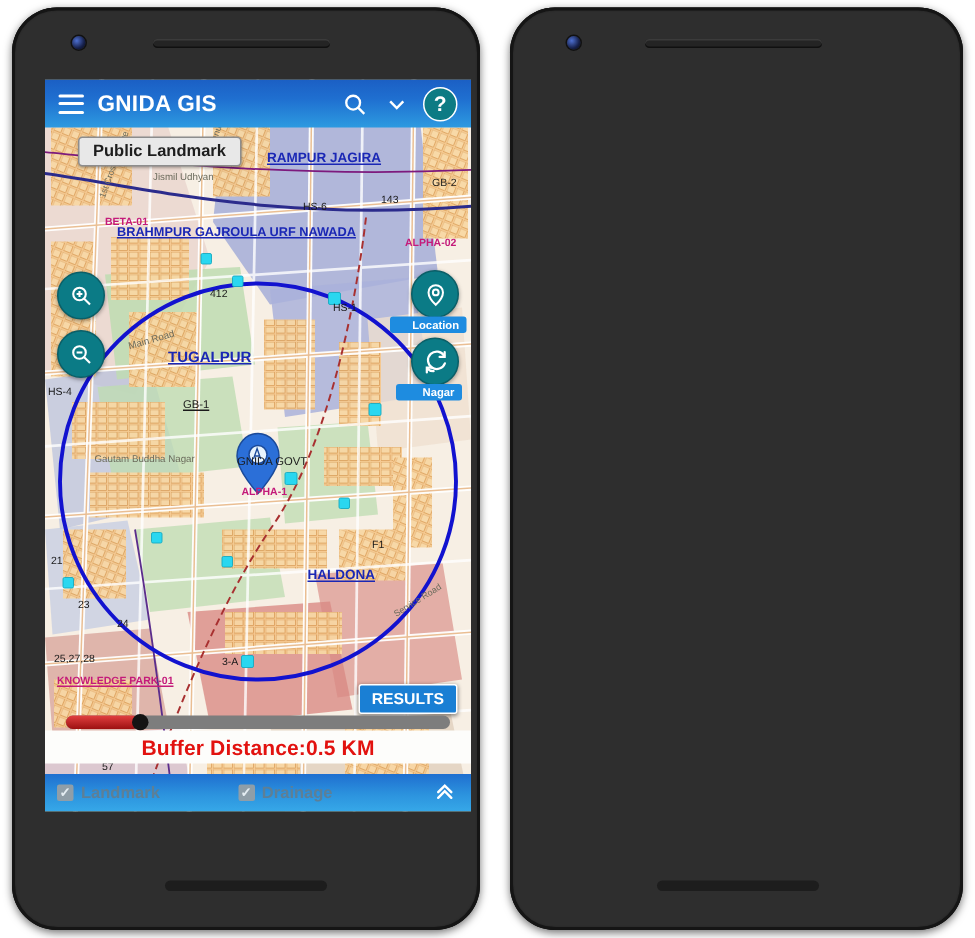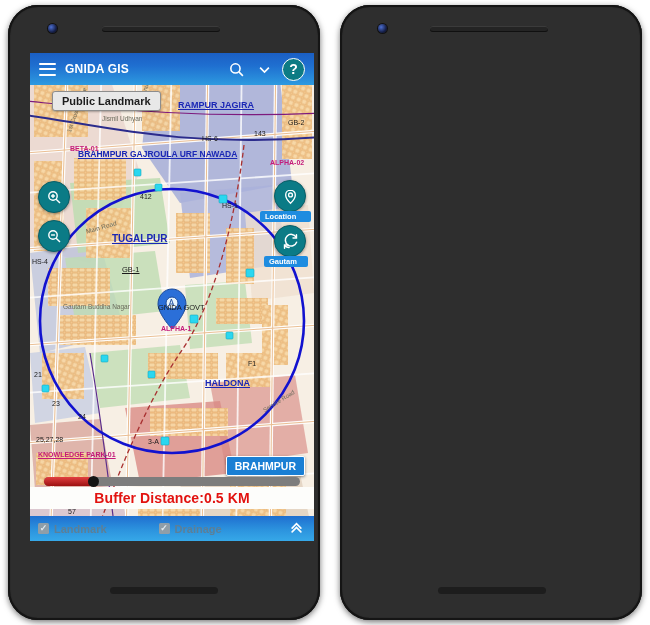--- a/index.html
+++ b/index.html
@@ -29,38 +29,38 @@
   .map-label{position:absolute;font-family:"Liberation Sans",sans-serif;
       white-space:nowrap;pointer-events:none;}
 
   
   .appbar{position:absolute;left:0;top:0;right:0;height:32px;
       background:linear-gradient(180deg,#1b5fc4 0%,#1f6fd0 40%,#2d9ae0 100%);
       display:flex;align-items:center;padding:0 9px;box-sizing:border-box;}
   .hamburger{width:17px;height:13px;display:flex;flex-direction:column;
       justify-content:space-between;margin-right:9px;cursor:pointer;}
   .hamburger i{display:block;height:2px;background:#fff;border-radius:1px;}
-  .app-title{color:#fff;font-size:12px;font-weight:bold;letter-spacing:.2px;
+  .app-title{color:#fff;font-size:15px;font-weight:bold;letter-spacing:.2px;
       flex:0 0 auto;}
   .appbar-spacer{flex:1;}
   .ab-icon{margin-left:12px;display:flex;align-items:center;justify-content:center;cursor:pointer;}
   .help-btn{width:21px;height:21px;border-radius:50%;background:#0d7b84;
       border:1.6px solid #fff;color:#fff;font-size:14px;font-weight:bold;
       display:flex;align-items:center;justify-content:center;line-height:1;margin-left:10px;}
 
   
   .chip-landmark{position:absolute;left:22px;top:38px;background:#e8e8e8;
       border:1px solid #8d8d8d;border-radius:3px;padding:3px 9px;
       font-size:11px;color:#1d1d1d;font-weight:bold;box-shadow:0 1px 2px rgba(0,0,0,.3);}
   .circ-btn{position:absolute;width:30px;height:30px;border-radius:50%;
       background:#0b7b86;border:1.5px solid #0a5f68;display:flex;
       align-items:center;justify-content:center;cursor:pointer;
       box-shadow:0 1px 3px rgba(0,0,0,.4);}
   .btn-cap{position:absolute;background:#1e8ce0;color:#fff;font-size:7.5px;
-      font-weight:bold;padding:1px 5px;border-radius:2px;text-align:left;}
+      font-weight:bold;padding:1px 5px;border-radius:2px;text-align:right;}
   .results-btn{position:absolute;right:9px;bottom:65px;background:#1a7fd4;
       border:1.5px solid #fff;color:#fff;font-size:10.5px;font-weight:bold;
       padding:3px 8px;border-radius:2px;box-shadow:0 1px 3px rgba(0,0,0,.45);}
   .slider-wrap{position:absolute;left:14px;right:14px;bottom:54px;height:11px;}
   .slider-track{position:absolute;left:0;right:0;top:1px;height:9px;border-radius:5px;
       background:#7d7d7d;}
   .slider-fill{position:absolute;left:0;top:1px;width:19%;height:9px;border-radius:5px;
       background:linear-gradient(180deg,#e24040,#9c1111);}
   .slider-thumb{position:absolute;left:17%;top:0px;width:11px;height:11px;border-radius:50%;
       background:#141414;}
@@ -281,23 +281,23 @@
       <div class="btn-cap" style="right:3px;top:158px;width:41px;">Location</div>
 
       <div class="circ-btn" style="right:8px;top:172px;">
         <svg width="17" height="17" viewBox="0 0 24 24" fill="none" stroke="#ffffff" stroke-width="2.1" stroke-linecap="round">
           <path d="M20 6 A8.2 8.2 0 1 0 20.6 13"></path>
           <path d="M20.4 2.4 L20.4 7 L15.6 7"></path>
           <path d="M4 18 A8.2 8.2 0 0 0 10 20.4"></path>
           <path d="M3.6 21.6 L3.6 17 L8.4 17"></path>
         </svg>
       </div>
-      <div class="btn-cap" style="right:6px;top:203px;width:34px;">Gautam</div>
-
-      <div class="results-btn">BRAHMPUR</div>
+      <div class="btn-cap" style="right:6px;top:203px;width:34px;">Nagar</div>
+
+      <div class="results-btn">RESULTS</div>
 
       <div class="slider-wrap">
         <div class="slider-track"></div>
         <div class="slider-fill"></div>
         <div class="slider-thumb"></div>
       </div>
 
       <div class="buffer-bar">
         <span class="buffer-text">Buffer Distance:0.5 KM</span>
       </div>

